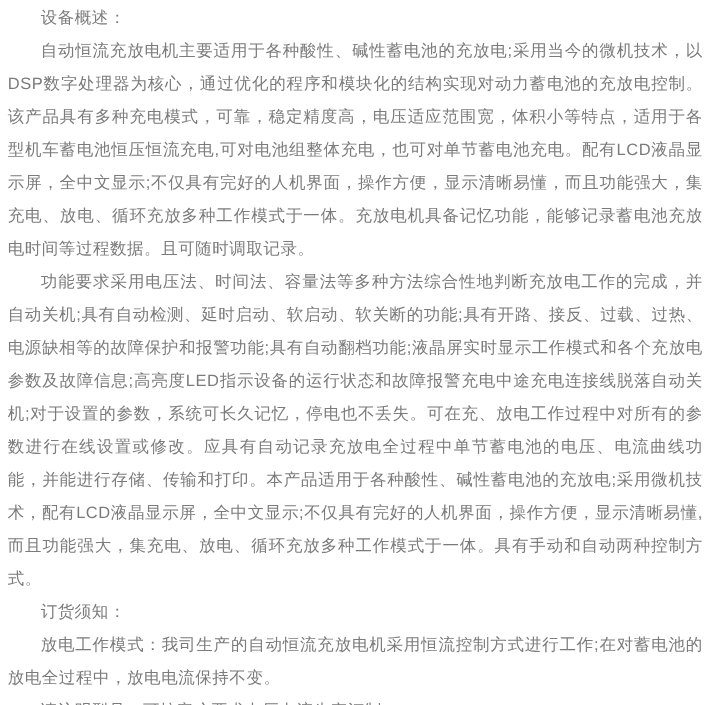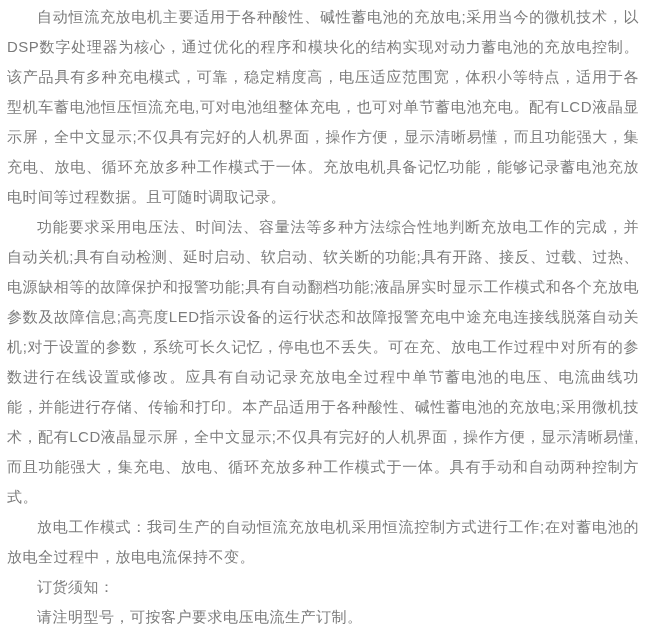--- a/index.html
+++ b/index.html
@@ -28,18 +28,19 @@
     text-indent: 2em;
     text-align: justify;
     text-justify: inter-ideograph;
     word-break: break-all;
   }
 </style>
 </head>
 <body>
 
 <div class="doc">
+  <p>设备概述：</p>
   <p>自动恒流充放电机主要适用于各种酸性、碱性蓄电池的充放电;采用当今的微机技术，以DSP数字处理器为核心，通过优化的程序和模块化的结构实现对动力蓄电池的充放电控制。该产品具有多种充电模式，可靠，稳定精度高，电压适应范围宽，体积小等特点，适用于各型机车蓄电池恒压恒流充电,可对电池组整体充电，也可对单节蓄电池充电。配有LCD液晶显示屏，全中文显示;不仅具有完好的人机界面，操作方便，显示清晰易懂，而且功能强大，集充电、放电、循环充放多种工作模式于一体。充放电机具备记忆功能，能够记录蓄电池充放电时间等过程数据。且可随时调取记录。</p>
   <p>功能要求采用电压法、时间法、容量法等多种方法综合性地判断充放电工作的完成，并自动关机;具有自动检测、延时启动、软启动、软关断的功能;具有开路、接反、过载、过热、电源缺相等的故障保护和报警功能;具有自动翻档功能;液晶屏实时显示工作模式和各个充放电参数及故障信息;高亮度LED指示设备的运行状态和故障报警充电中途充电连接线脱落自动关机;对于设置的参数，系统可长久记忆，停电也不丢失。可在充、放电工作过程中对所有的参数进行在线设置或修改。应具有自动记录充放电全过程中单节蓄电池的电压、电流曲线功能，并能进行存储、传输和打印。本产品适用于各种酸性、碱性蓄电池的充放电;采用微机技术，配有LCD液晶显示屏，全中文显示;不仅具有完好的人机界面，操作方便，显示清晰易懂,而且功能强大，集充电、放电、循环充放多种工作模式于一体。具有手动和自动两种控制方式。</p>
+  <p>订货须知：</p>
   <p>放电工作模式：我司生产的自动恒流充放电机采用恒流控制方式进行工作;在对蓄电池的放电全过程中，放电电流保持不变。</p>
-  <p>订货须知：</p>
   <p>请注明型号，可按客户要求电压电流生产订制。</p>
 </div>
 
 </body></html>

